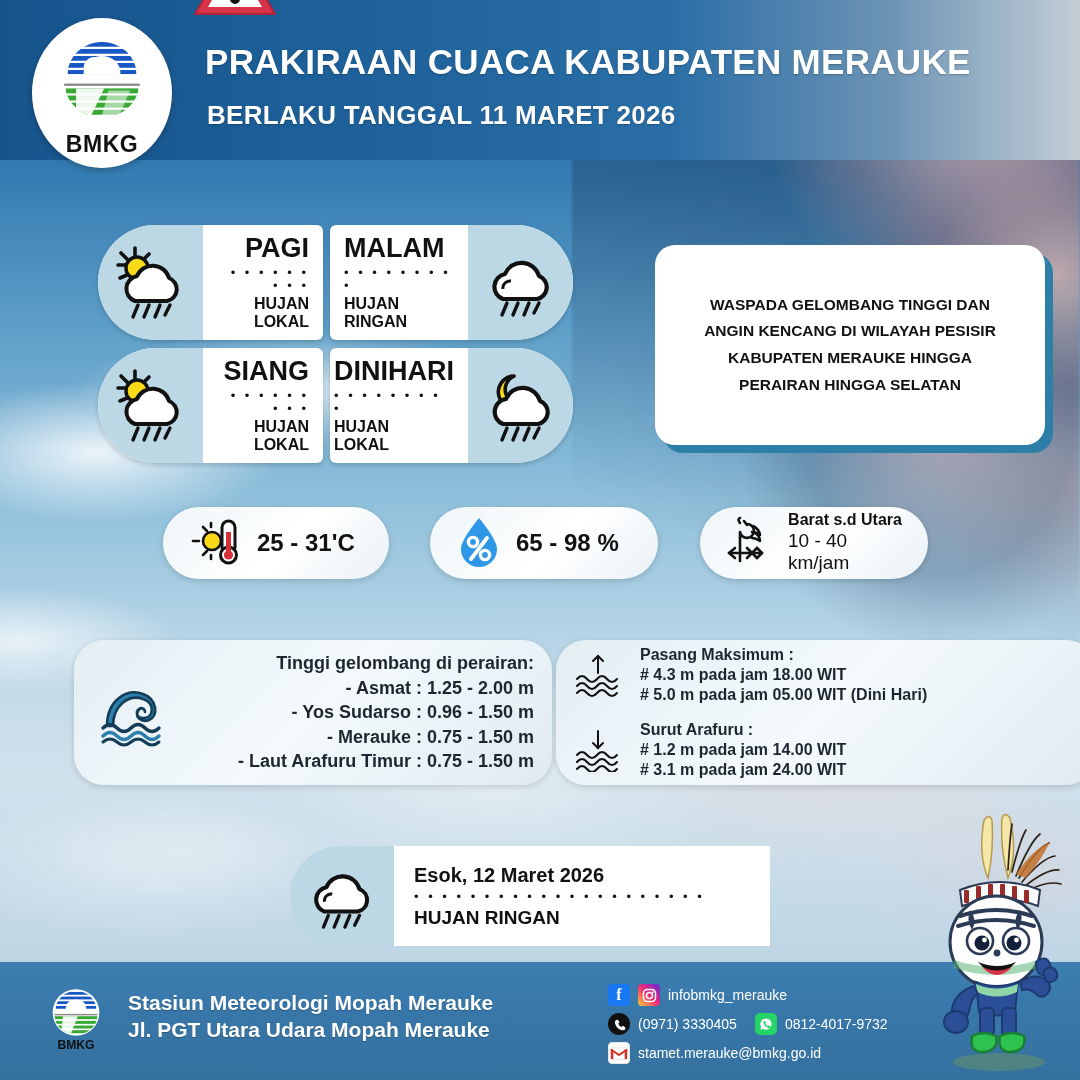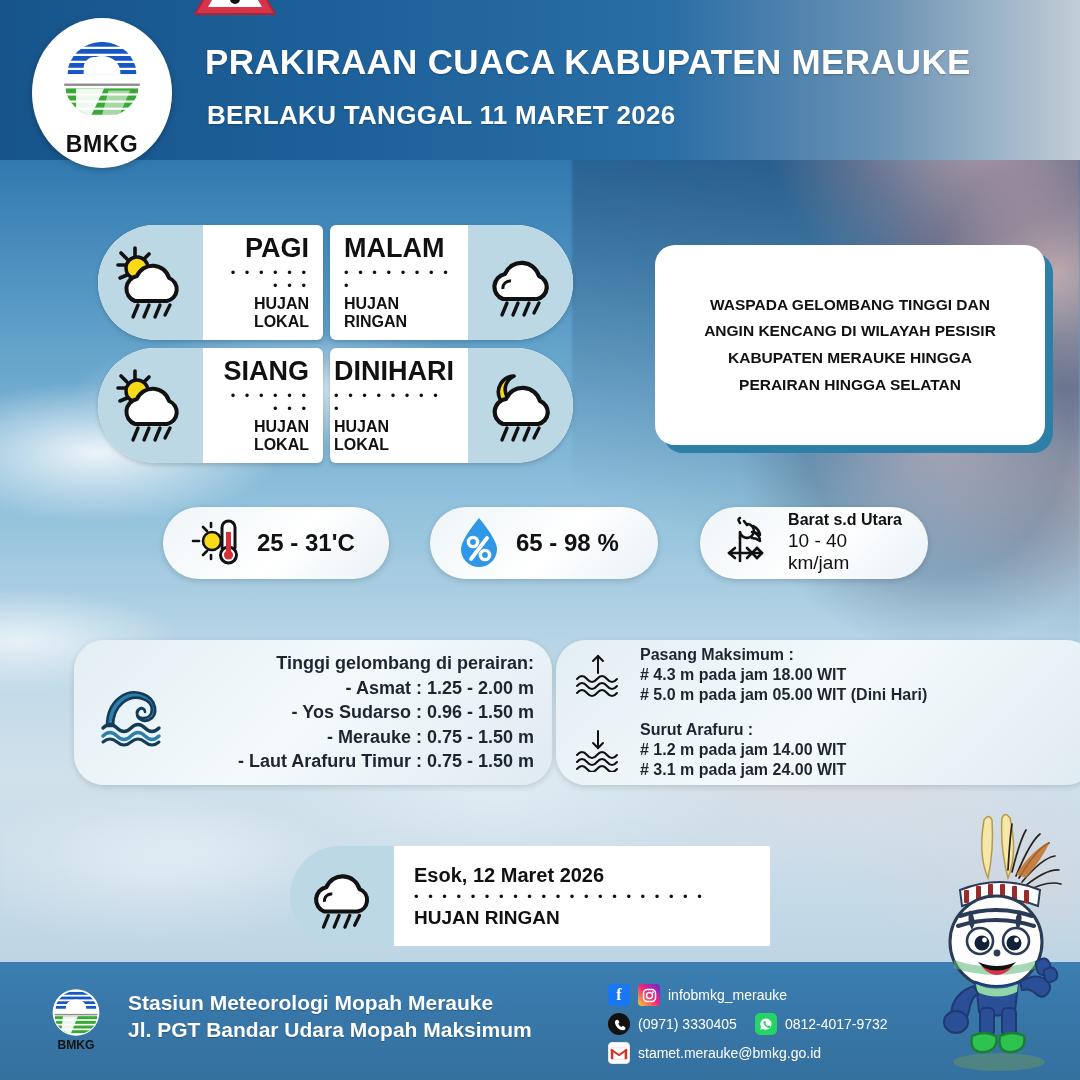--- a/index.html
+++ b/index.html
@@ -491,21 +491,21 @@
         <rect x="4" y="37" width="52" height="3.2" fill="#39a935"></rect>
         <rect x="4" y="42" width="52" height="3.2" fill="#39a935"></rect>
         <rect x="4" y="47" width="52" height="3.2" fill="#39a935"></rect>
         <path d="M16,32 L32,32 L24,52 L14,52 Z" fill="#ffffff" opacity=".9"></path>
       </g>
       <text x="30" y="67" font-family="Liberation Sans, sans-serif" font-size="13" font-weight="bold" fill="#111" text-anchor="middle">BMKG</text>
     </svg>
   </div>
   <div class="ft-name">
     <div>Stasiun Meteorologi Mopah Merauke</div>
-    <div>Jl. PGT Bandar Udara Mopah Maksimum</div>
+    <div>Jl. PGT Utara Udara Mopah Merauke</div>
   </div>
   <div class="ft-contact">
     <div class="ct-row">
       <span class="ic ic-fb">f</span>
       <span class="ic ic-ig">
         <svg width="15" height="15" viewBox="0 0 20 20" aria-hidden="true">
           <rect x="2" y="2" width="16" height="16" rx="5" fill="none" stroke="#fff" stroke-width="2"></rect>
           <circle cx="10" cy="10" r="4" fill="none" stroke="#fff" stroke-width="2"></circle>
           <circle cx="14.6" cy="5.4" r="1.2" fill="#fff"></circle>
         </svg>

